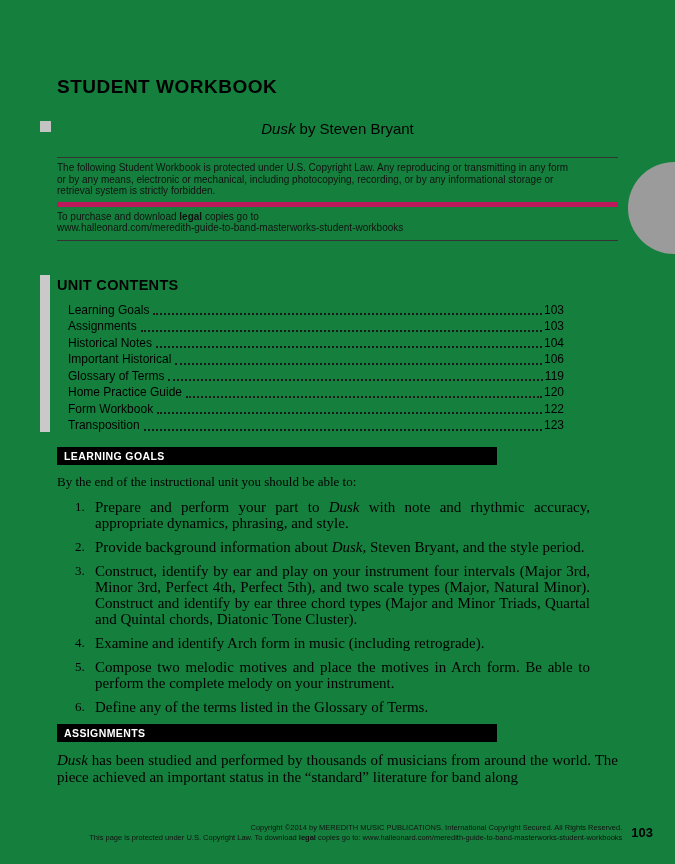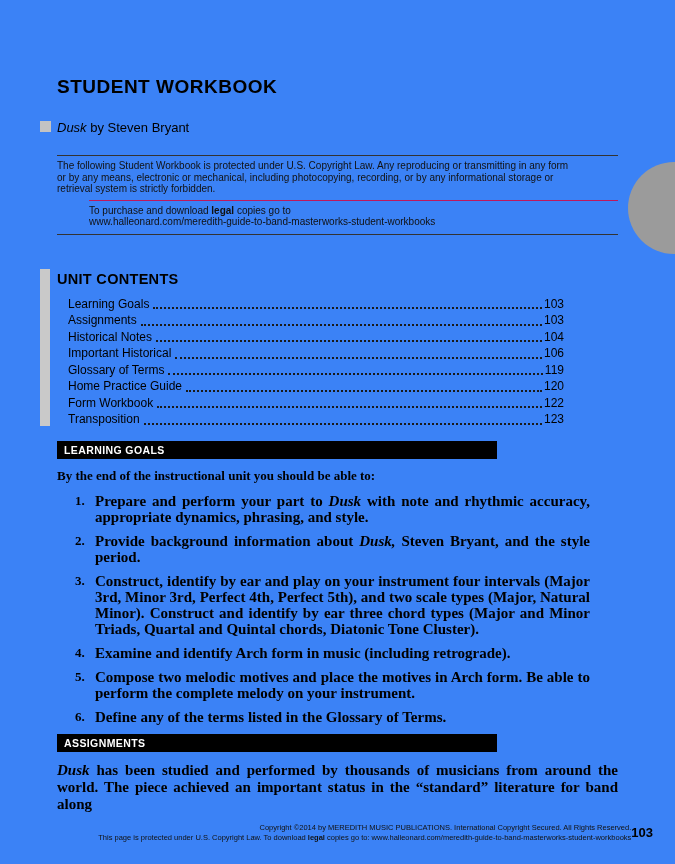--- a/index.html
+++ b/index.html
@@ -1,49 +1,48 @@
 <!DOCTYPE html>
 <html><head>
 <meta charset="utf-8">
 <style>
   * { margin:0; padding:0; box-sizing:border-box; }
   html,body { background:#e8e8e8; }
   .page {
     position:relative;
     width:675px; height:864px;
-    background:#3b82f6;
+    background:#15803d;
     overflow:hidden;
     font-family:"Liberation Sans", sans-serif;
     color:#000;
   }
   .content { position:relative; padding:76px 57px 0 57px; }
 
   .title {
     font-size:19px; font-weight:bold; letter-spacing:.5px;
     font-family:"Liberation Sans", sans-serif;
   }
 
-  .subtitle-row { position:relative; margin-top:22px; font-size:13px; }
+  .subtitle-row { position:relative; margin-top:22px; font-size:15px;text-align:center; }
   .subtitle-square {
     position:absolute; left:-17px; top:1px;
     width:11px; height:11px; background:#c3c3c3;
   }
   .subtitle-row em { font-style:italic; }
 
   .copy-box {
     margin-top:20px;
     border-top:1px solid #333;
     border-bottom:1px solid #333;
     font-size:10px; line-height:11.5px; color:#111;
   }
   .copy-box .notice { padding:4px 0 5px 0; max-width:520px; }
   .copy-box .purchase {
-    border-top:1px solid #be185d;
+    border-top:5px solid #be185d;
     padding:4px 0 6px 0;
-    margin-left:32px;
   }
   .copy-box .purchase b { font-weight:bold; }
 
   .tab-circle {
     position:absolute; left:628px; top:162px;
     width:92px; height:92px; border-radius:50%;
     background:#9b9b9b;
   }
 
   .unit-contents { position:relative; margin-top:36px; }
@@ -64,42 +63,42 @@
   .toc-page { white-space:nowrap; }
 
   .section-bar {
     width:440px; background:#000; color:#fff;
     font-size:10.5px; font-weight:bold; letter-spacing:.4px;
     padding:3px 0 3px 7px;
   }
   .bar-goals { margin-top:13px; }
   .bar-assignments { margin-top:9px; }
 
-  .serif { font-family:"Liberation Serif", serif;font-weight:bold; }
+  .serif { font-family:"Liberation Serif", serif; }
 
   .intro { margin-top:9px; font-size:13px; }
 
   .goals-list { margin-top:9px; }
   .goal-item { display:flex; margin-bottom:8px; margin-left:18px; }
   .goal-num { width:20px; flex:0 0 20px; font-size:13px; line-height:16px; }
   .goal-text {
     flex:1 1 auto; font-size:15px; line-height:16px;
     text-align:justify; padding-right:28px;
   }
   .goal-text em { font-style:italic; }
 
   .assign-para {
     margin-top:10px; font-size:15px; line-height:17px;
     text-align:justify;
   }
   .assign-para em { font-style:italic; }
 
   .footer {
     position:absolute; left:57px; right:22px; bottom:22px;
-    display:flex; justify-content:flex-end; align-items:center; 
+    display:flex; justify-content:flex-end; align-items:center; gap:9px;
   }
   .footer-text {
     text-align:right; font-size:7.5px; line-height:9.5px; color:#111;
   }
   .footer-text b { font-weight:bold; }
   .footer-pagenum { font-size:13px; font-weight:bold; }
 </style>
 </head>
 <body>
 

